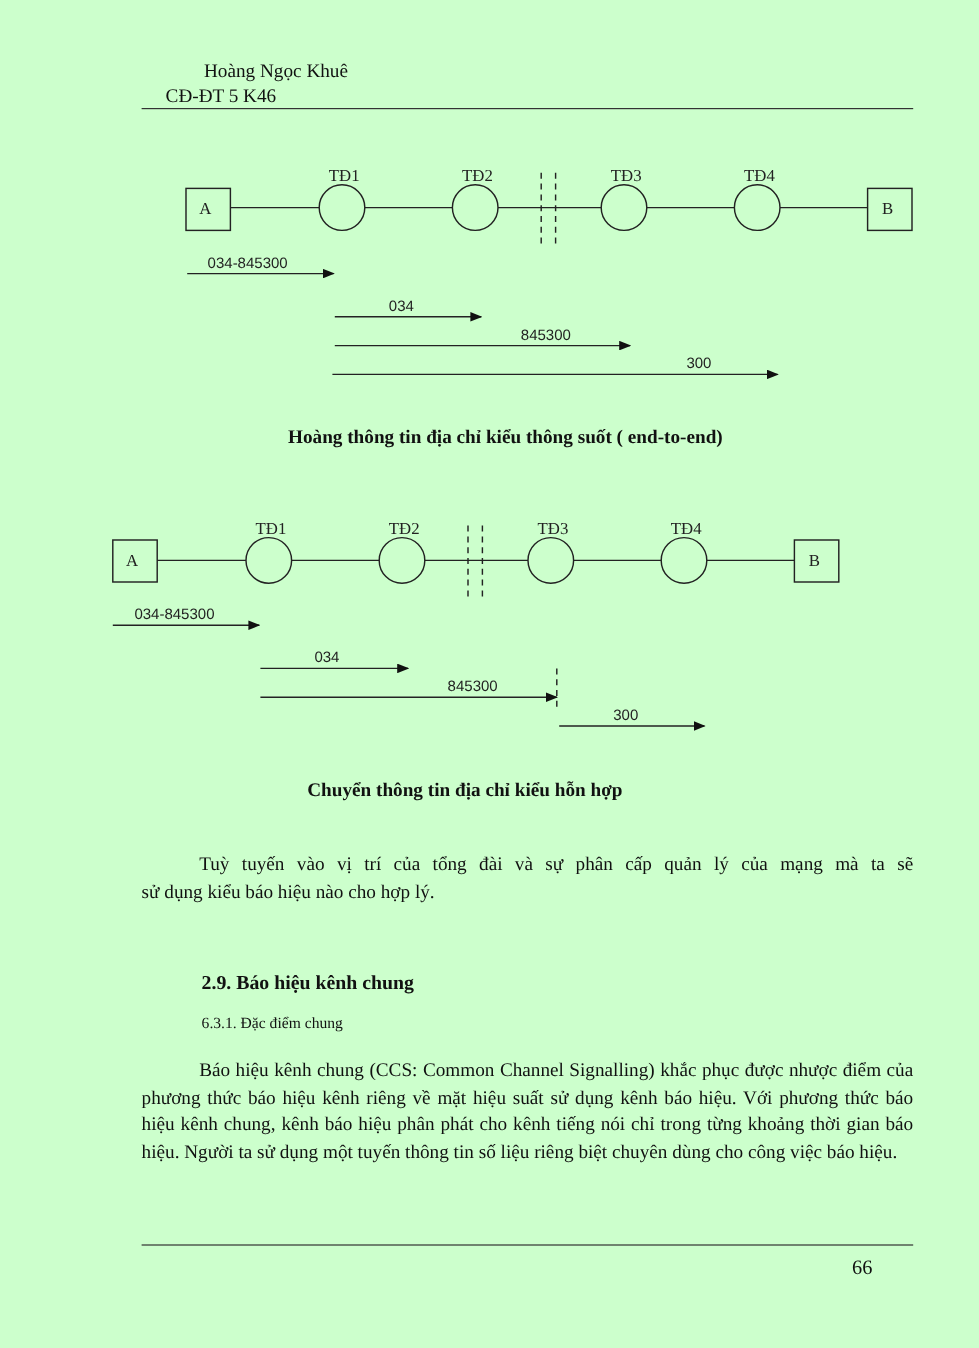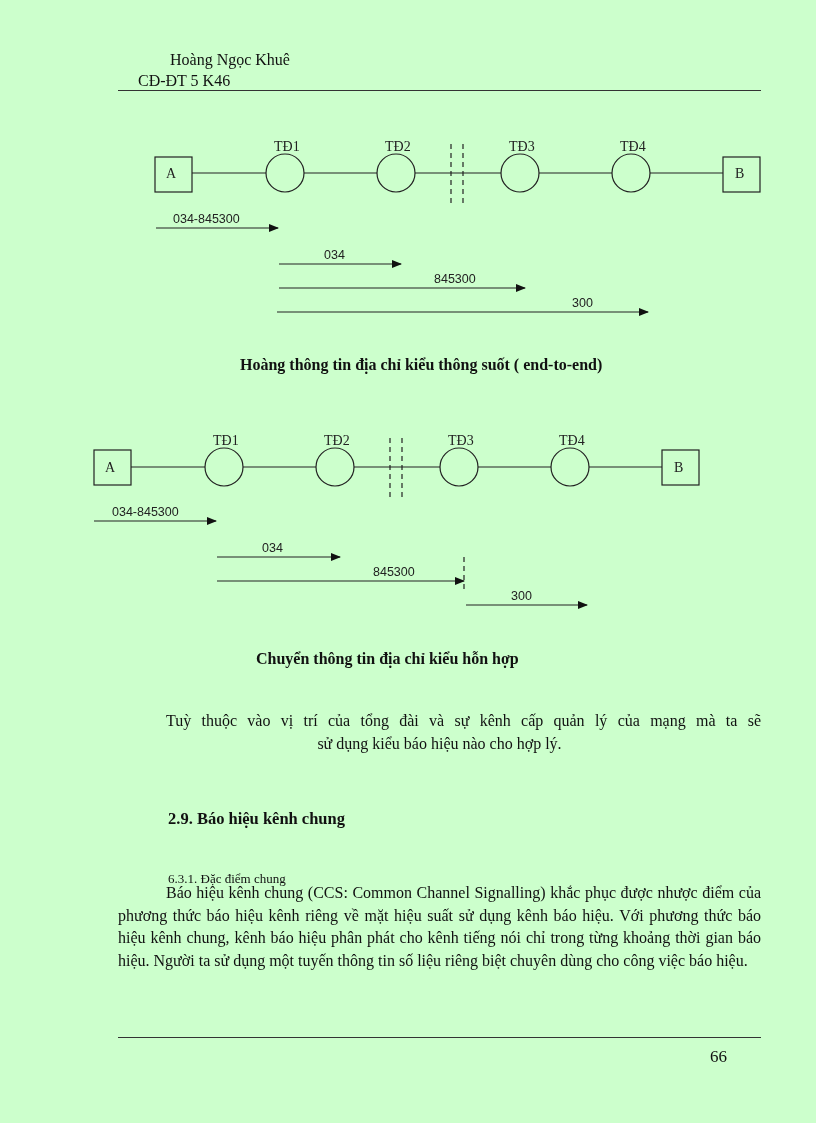--- a/index.html
+++ b/index.html
@@ -98,25 +98,25 @@
   <text class="node" x="448" y="445">TĐ3</text>
   <text class="node" x="559" y="445">TĐ4</text>
   <text x="112" y="516">034-845300</text>
   <text x="262" y="552">034</text>
   <text x="373" y="576">845300</text>
   <text x="511" y="600">300</text>
 </svg>
 <div class="abs caption" style="left:256px; top:650px;">Chuyển thông tin địa chỉ  kiểu hỗn hợp</div>
 
 <div class="abs para" style="top:710px;">
-  <div style="text-align:justify; text-align-last:justify;"><span class="first"></span><span>Tuỳ thuộc vào vị trí của tổng đài và sự kênh cấp quản lý  của mạng mà ta sẽ</span></div>
-  <div style="text-align:center;"><span>sử dụng kiểu  báo hiệu nào cho hợp lý.</span></div>
+  <div style="text-align:justify; text-align-last:justify;"><span class="first"></span><span>Tuỳ tuyến vào vị trí của tổng đài và sự phân cấp quản lý  của mạng mà ta sẽ</span></div>
+  <div style="text-align:left;"><span>sử dụng kiểu  báo hiệu nào cho hợp lý.</span></div>
 </div>
 
 <div class="abs h3" style="top:809px;">2.9. Báo hiệu kênh chung</div>
-<div class="abs h4" style="top:871px;">6.3.1. Đặc  điểm  chung</div>
+<div class="abs h4" style="top:845px;">6.3.1. Đặc  điểm  chung</div>
 
 <div class="abs para" style="top:882px;">
   <span class="first"></span><span>Báo hiệu kênh chung (CCS: Common Channel Signalling)  khắc phục được nhược điểm của phương thức báo hiệu kênh riêng về mặt hiệu suất sử dụng kênh báo hiệu. Với phương thức báo hiệu kênh chung, kênh báo hiệu phân phát cho kênh tiếng nói chỉ trong từng khoảng thời gian báo hiệu. Người ta sử dụng một tuyến thông tin số liệu riêng biệt chuyên dùng cho công việc báo hiệu.</span>
 </div>
 
 <div class="abs rule" style="top:1037px;"></div>
 <div class="abs pagenum" style="top:1047px;">66</div>
 
 </body></html>

